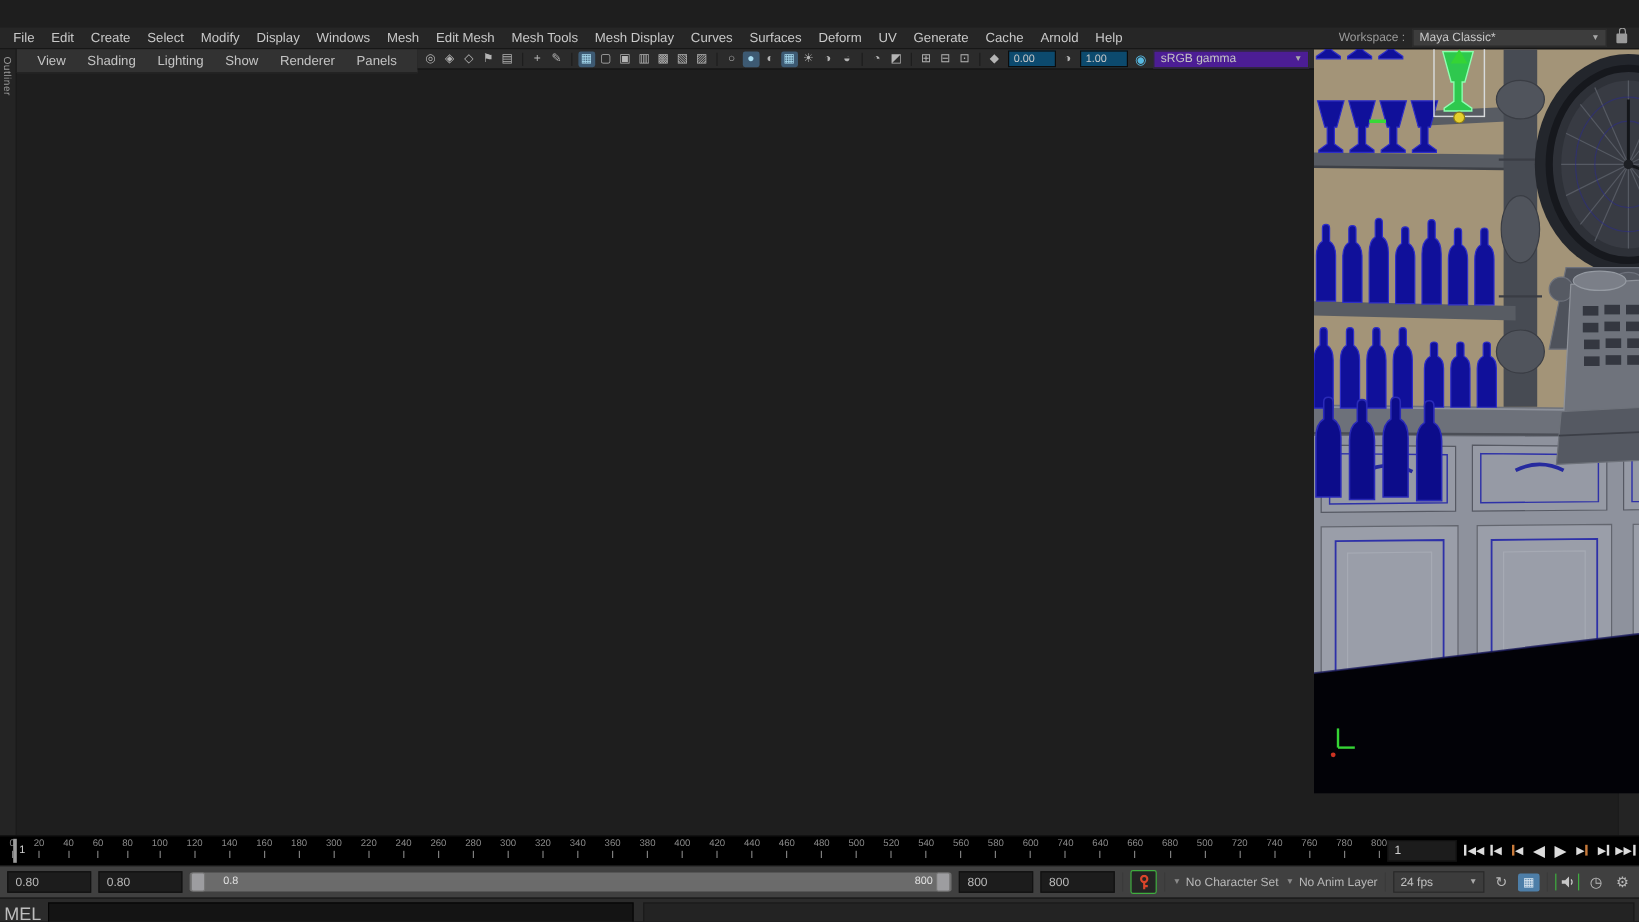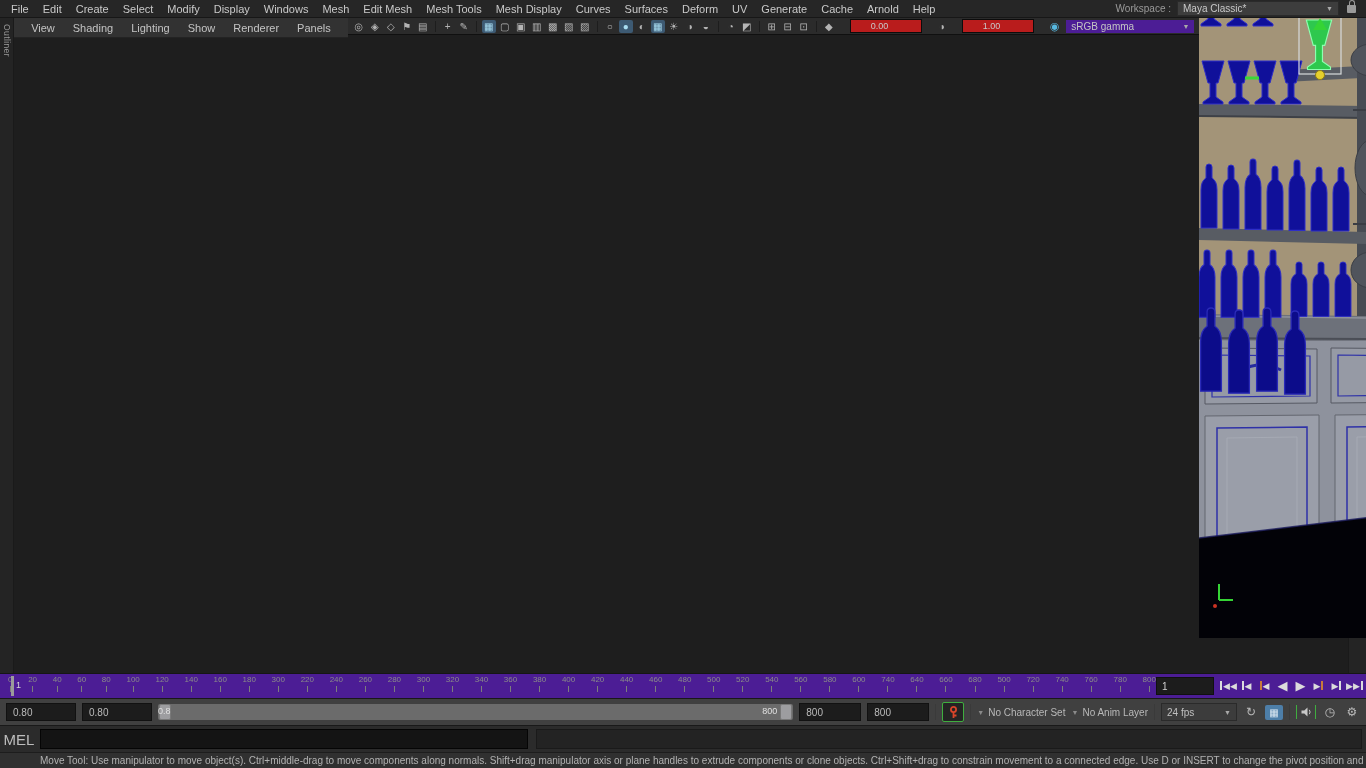--- a/index.html
+++ b/index.html
@@ -1,19 +1,19 @@
 <!DOCTYPE html>
 <html><head>
 <meta charset="utf-8">
 <style>
   html,body{margin:0;padding:0;}
   body{width:1366px;height:768px;background:#1e1e1e;font-family:"Liberation Sans",sans-serif;
        color:#ccc;overflow:hidden;position:relative;font-size:11px;-webkit-font-smoothing:antialiased;}
   
-  .menubar{height:17px;background:#262626;border-bottom:1px solid #171717;display:flex;align-items:center;padding:0 4px;}
+  .menubar{height:17px;background:#262626;border-bottom:1px solid #171717;display:flex;align-items:center;padding:0 4px;margin-top:23px;}
   .menubar .item{padding:1px 7px;color:#c9c9c9;white-space:nowrap;cursor:default;}
   .workspace{margin-left:auto;display:flex;align-items:center;gap:6px;color:#9a9a9a;font-size:10px;padding-right:6px;}
   .ws-select{width:150px;height:13px;background:#3d3d3d;border:1px solid #2a2a2a;display:flex;align-items:center;padding:0 5px;color:#c9c9c9;font-size:10px;}
   .caret{margin-left:auto;font-size:7px;color:#a9a9a9;}
   .lock{width:9px;height:8px;background:#9a9a9a;border-radius:1px;position:relative;margin-left:2px;}
   .lock:before{content:"";position:absolute;top:-5px;left:1.5px;width:6px;height:6px;border:1.5px solid #9a9a9a;border-bottom:none;border-radius:4px 4px 0 0;box-sizing:border-box;}
   
   .main{display:flex;height:655px;}
   .strip{background:#242424;display:flex;flex-direction:column;align-items:center;}
   .strip.left{width:14px;border-right:1px solid #1a1a1a;}
@@ -22,47 +22,47 @@
   .strip.left .vlabel{margin-top:6px;}
   .center{width:1334px;display:flex;flex-direction:row;}
   
   .panelbar{height:19px;background:#323232;border-bottom:1px solid #232323;display:flex;align-items:center;padding:0 8px;}
   .panelbar .item{padding:1px 9px;color:#c4c4c4;}
   
   .vtoolbar{height:16px;background:#2b2b2b;border-bottom:1px solid #101010;display:flex;align-items:center;padding:0 4px;gap:2px;}
   .vtoolbar .icon{width:14px;height:13px;line-height:13px;text-align:center;font-size:10px;color:#b4b4b4;border-radius:2px;cursor:default;}
   .vtoolbar .icon.active{background:#3d5a73;color:#a8dcf0;}
   .vtoolbar .sep{width:1px;height:11px;background:#1d1d1d;margin:0 3px;display:inline-block;}
-  .tfield{background:#b91c1c;height:12px;font-size:9px;color:#c8c8c8;display:flex;align-items:center;padding:0 20px;width:30px;border:1px solid #0c0c0c;margin:0 12px;}
+  .tfield{background:#0c4a6e;height:12px;font-size:9px;color:#c8c8c8;display:flex;align-items:center;padding:0 4px;width:30px;border:1px solid #0c0c0c;margin:0 2px;}
   .vt-select{background:#4c1d95;height:13px;width:118px;display:flex;align-items:center;padding:0 5px;font-size:10px;color:#c4c4c4;border:1px solid #2b2b2b;margin-left:2px;}
   
   .viewport{position:relative;width:1334px;height:620px;background:#08080f;box-shadow:inset 0 0 150px 35px rgba(0,0,0,.45);}
   .viewport svg{display:block;}
   
-  .timeslider{height:24px;background:#4c1d95;border-top:1px solid #161616;position:relative;}
+  .timeslider{height:24px;background:#000000;border-top:1px solid #161616;position:relative;}
   .ts-ticks{position:absolute;left:8px;right:210px;top:1px;bottom:1px;display:flex;justify-content:space-between;}
   .tick{display:flex;flex-direction:column;align-items:center;font-size:8px;color:#8a8a8a;line-height:9px;cursor:default;}
   .tick .mark{width:1px;height:6px;background:#7d7d7d;margin-top:2px;}
   .ts-marker{position:absolute;left:11px;top:2px;bottom:2px;width:3px;background:#9b9b9b;}
   .ts-marker span{position:absolute;left:5px;top:4px;font-size:9px;color:#d5d5d5;}
   .cf-field{position:absolute;right:152px;top:3px;width:46px;height:16px;background:#1c1c1c;border:1px solid #101010;font-size:10px;color:#cfcfcf;display:flex;align-items:center;padding:0 5px;}
   .pb-controls{position:absolute;right:3px;top:2px;height:19px;display:flex;align-items:center;gap:1px;}
   .pbtn{display:flex;align-items:center;justify-content:center;gap:1px;width:17px;height:17px;color:#dcdcdc;font-size:9px;cursor:default;}
   .pbtn.big{font-size:13px;}
   .pbtn .bar{width:2px;height:9px;background:#dcdcdc;display:inline-block;}
   .pbtn .bar.key{background:#c87a3a;}
   
   .rangebar{height:26px;background:#404040;border-top:1px solid #191919;display:flex;align-items:center;padding:0 6px;gap:6px;}
   .rfield{background:#1c1c1c;border:1px solid #111;height:16px;font-size:10px;color:#bbb;display:flex;align-items:center;padding:0 6px;}
   .rfield.w1{width:56px}.rfield.w2{width:48px}
   .rslider{flex:1;height:16px;background:#6b6b6b;border-radius:2px;position:relative;display:flex;align-items:center;}
   .rhandle{width:10px;height:14px;background:#9d9da0;border:1px solid #787878;border-radius:2px;position:absolute;top:0px;}
   .rhandle.l{left:1px}.rhandle.r{right:1px}
   .rs-label{position:absolute;font-size:9px;color:#e0e0e0;top:2px;}
-  .rs-label.l{left:0}.rs-label.r{right:16px}
+  .rs-label.l{left:28px}.rs-label.r{right:16px}
   .vsep{width:1px;height:16px;background:#3a3a3a;}
   .autokey{width:20px;height:18px;border:1px solid #3fae3f;border-radius:2px;background:#242424;display:flex;align-items:center;justify-content:center;}
   .ddtext{display:flex;align-items:center;gap:4px;font-size:10px;color:#b8b8b8;white-space:nowrap;cursor:default;}
   .ddcaret{font-size:7px;color:#8a8a8a;}
   .fps-select{background:#3c3c3c;border:1px solid #2a2a2a;height:16px;width:64px;display:flex;align-items:center;padding:0 5px;font-size:10px;color:#c0c0c0;}
   .ricon{font-size:12px;color:#b8b8b8;width:16px;text-align:center;cursor:default;}
   .bookmark{width:18px;height:15px;background:#4d7ea8;border-radius:2px;font-size:10px;color:#dce8f2;display:flex;align-items:center;justify-content:center;}
   .speaker{border-left:1px solid #3fae3f;border-right:1px solid #3fae3f;padding:1px 3px;display:flex;align-items:center;}
   
   .commandline{height:26px;background:#2b2b2b;border-top:1px solid #191919;display:flex;align-items:stretch;}

